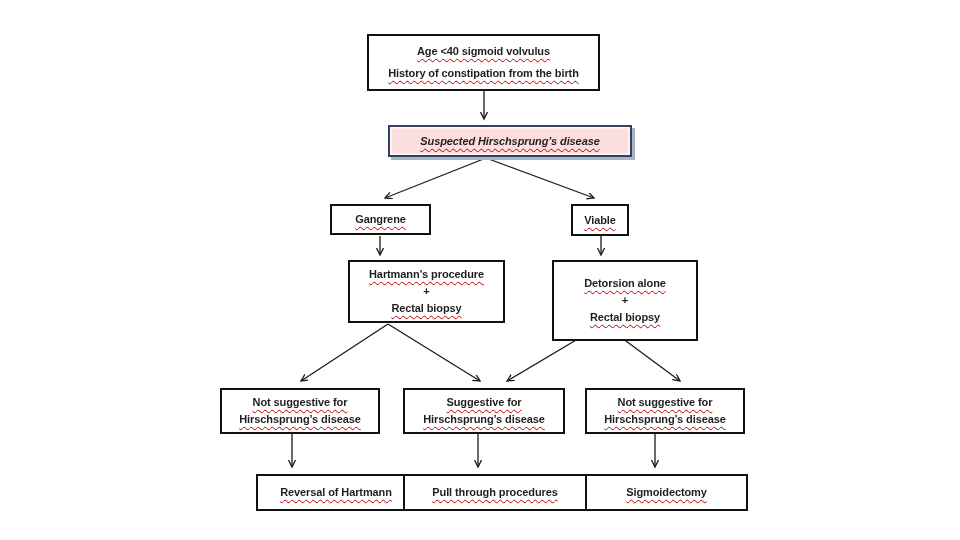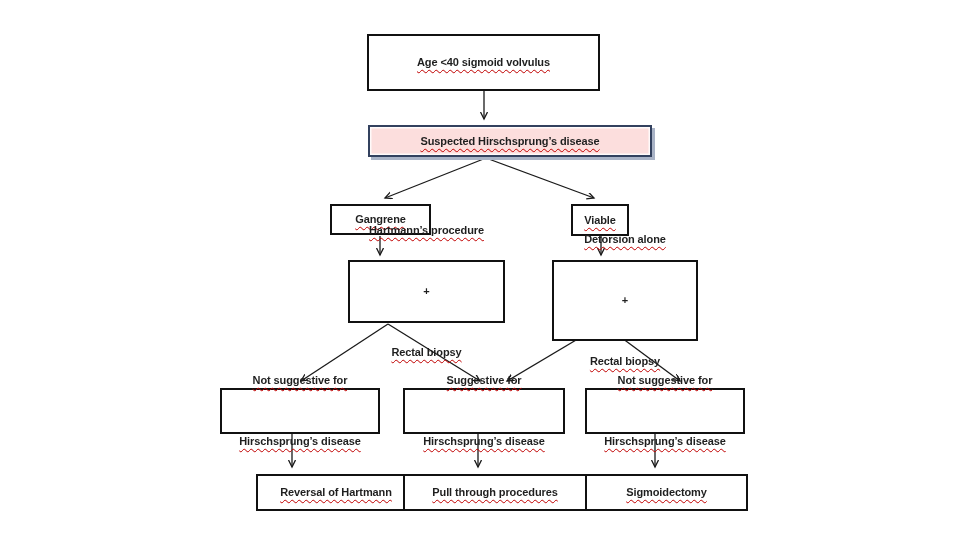--- a/index.html
+++ b/index.html
@@ -32,35 +32,35 @@
     display: flex;
     flex-direction: column;
     align-items: center;
     justify-content: center;
     text-align: center;
     font-weight: bold;
     font-size: 11px;
     line-height: 17px;
     color: #1f1f1f;
     letter-spacing: -0.1px;
-    gap: 44px;
   }
   .sq {
     text-decoration-line: underline;
     text-decoration-style: wavy;
     text-decoration-color: var(--spellcheck-underline);
     text-decoration-thickness: 0.9px;
     text-underline-offset: 2.5px;
   }
   .n-entry     { left: 367px; top: 34px;  width: 233px; height: 57px; justify-content: space-evenly; padding: 3px 0; }
   .n-suspected {
-    left: 368px; top: 125px; width: 284px; height: 32px;
+    left: 388px; top: 125px; width: 244px; height: 32px;
     border-color: var(--highlight-border);
     background: var(--highlight-fill);
     box-shadow: 3px 3px 0 var(--highlight-shadow), inset 0 0 0 1.5px rgba(255,255,255,0.85);
+    font-style: italic;
   }
   .n-gangrene  { left: 330px; top: 204px; width: 101px; height: 31px; }
   .n-viable    { left: 571px; top: 204px; width: 58px;  height: 32px; }
   .n-hartmann  { left: 300px; top: 260px; width: 157px; height: 63px; margin-left: 48px; }
   .n-detorsion { left: 552px; top: 260px; width: 146px; height: 81px; }
   .n-ns-left   { left: 220px; top: 388px; width: 160px; height: 46px; }
   .n-sugg      { left: 403px; top: 388px; width: 162px; height: 46px; }
   .n-ns-right  { left: 585px; top: 388px; width: 160px; height: 46px; }
   .n-reversal  { left: 220px; top: 474px; width: 160px; height: 37px; margin-left: 36px; }
   .n-pull      { left: 403px; top: 474px; width: 184px; height: 37px; }
@@ -87,20 +87,21 @@
     <line class="flow-line" x1="388" y1="324" x2="480" y2="381" marker-end="url(#ah)"></line>
     <line class="flow-line" x1="603" y1="324" x2="507" y2="381" marker-end="url(#ah)"></line>
     <line class="flow-line" x1="603" y1="324" x2="680" y2="381" marker-end="url(#ah)"></line>
     <line class="flow-line" x1="292" y1="434" x2="292" y2="467" marker-end="url(#ah)"></line>
     <line class="flow-line" x1="478" y1="434" x2="478" y2="467" marker-end="url(#ah)"></line>
     <line class="flow-line" x1="655" y1="434" x2="655" y2="467" marker-end="url(#ah)"></line>
   </svg>
 
   <div class="node n-entry">
     <span class="sq">Age &lt;40 sigmoid volvulus</span>
+    <span class="sq">History of constipation from the birth</span>
   </div>
 
   <div class="node n-suspected">
     <span class="sq">Suspected Hirschsprung’s disease</span>
   </div>
 
   <div class="node n-gangrene">
     <span class="sq">Gangrene</span>
   </div>
 

